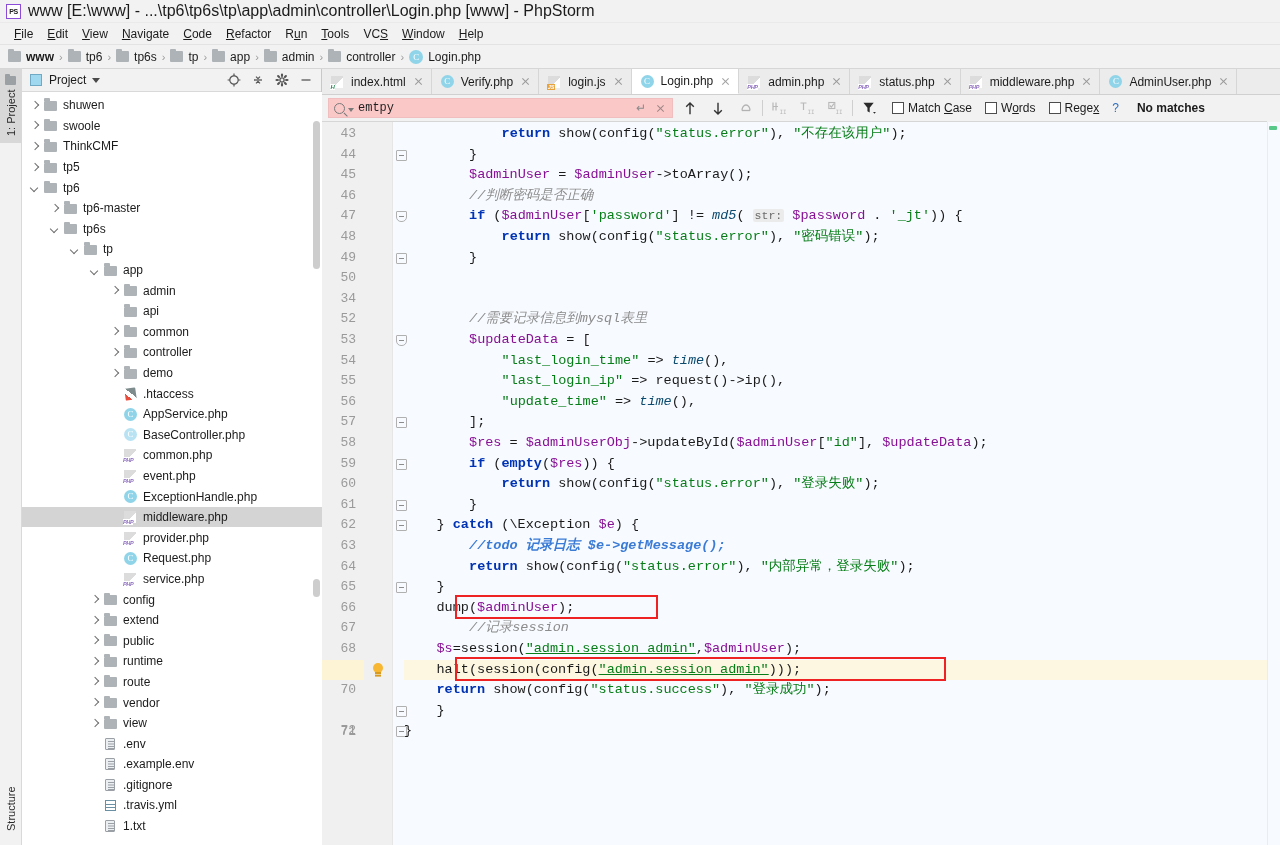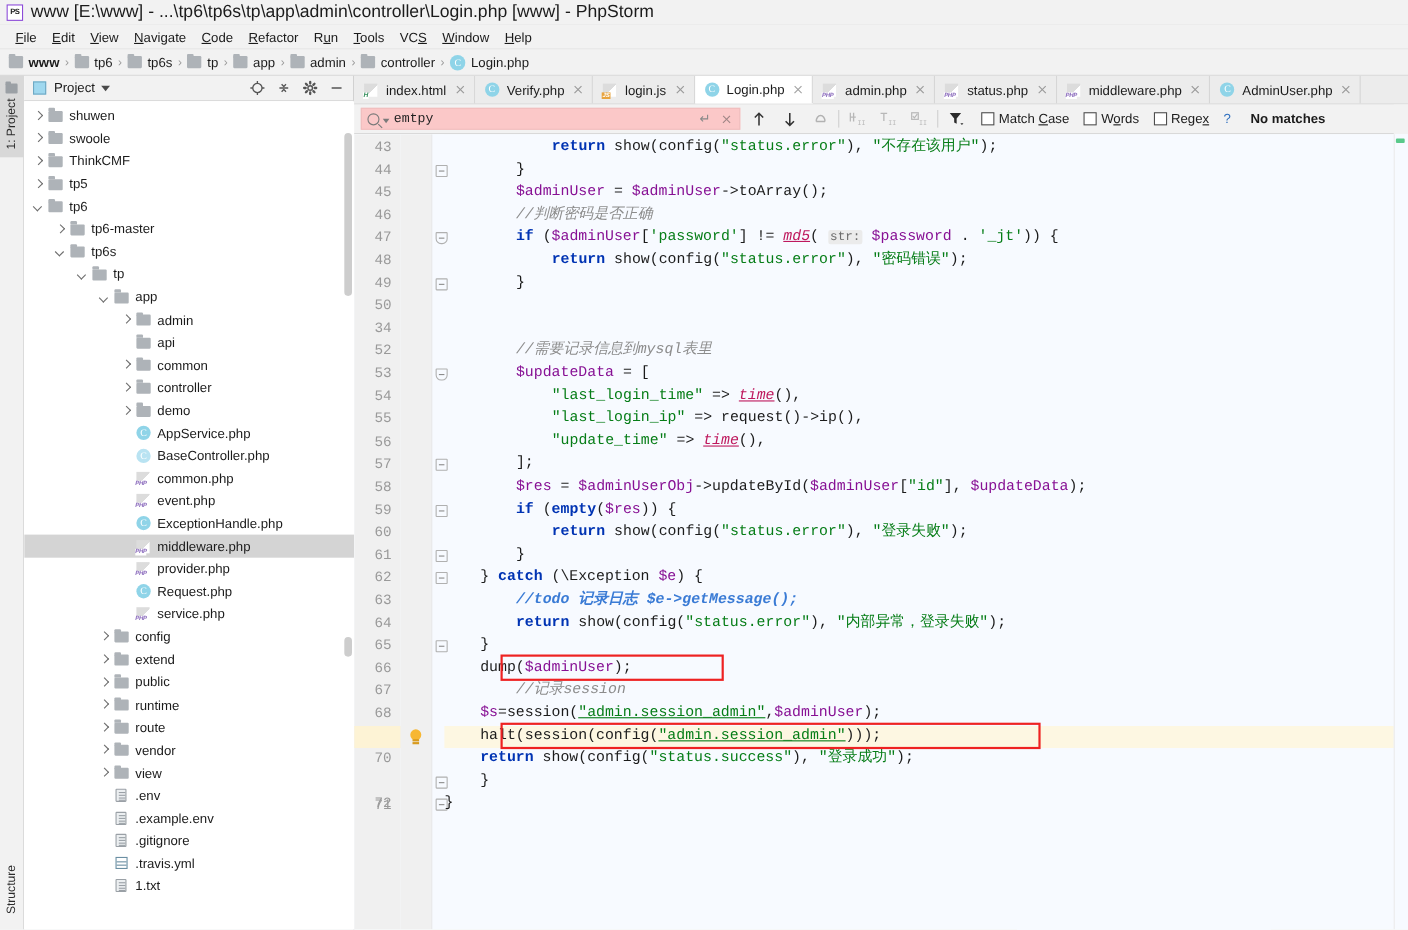--- a/index.html
+++ b/index.html
@@ -309,21 +309,21 @@
     box-shadow: 0 2.6px 0 #d89b1f;
   }
 
   
   .kw  { color: #0033b3; font-weight: bold; }
   .var { color: #871094; }
   .str { color: #067d17; }
   .cmt { color: #8c8c8c; font-style: italic; }
   .cmt-todo { color: #3a7bd5; font-style: italic; font-weight: bold; }
   .fn  { color: #1b1b1b; }
-  .fni { color: #be185d; font-style: italic; text-decoration: underline; }
+  .fni { color: #0c4a6e; font-style: italic; }
   .pun { color: #1b1b1b; }
   .hint {
     background: #ebebeb; color: #6b6b6b; font-size: 11.5px; font-style: normal;
     border-radius: 2px; padding: 0 2px;
   }
   .ul-str { text-decoration: underline; }
 
   .redbox {
     position: absolute; border: 2px solid #ee2222; pointer-events: none;
   }
@@ -549,20 +549,27 @@
         </div>
         <div class="trow" style="padding-left: 86px;">
           <span class="arrow r"></span>
           <span class="tic folder">
             <i></i>
           </span>
           <span>demo</span>
         </div>
         <div class="trow" style="padding-left: 86px;">
           <span class="arrow"></span>
+          <span class="tic htaccess">
+            <i></i>
+          </span>
+          <span>.htaccess</span>
+        </div>
+        <div class="trow" style="padding-left: 86px;">
+          <span class="arrow"></span>
           <span class="tic cls">
             <i>C</i>
           </span>
           <span>AppService.php</span>
         </div>
         <div class="trow" style="padding-left: 86px;">
           <span class="arrow"></span>
           <span class="tic cls faded">
             <i>C</i>
           </span>

